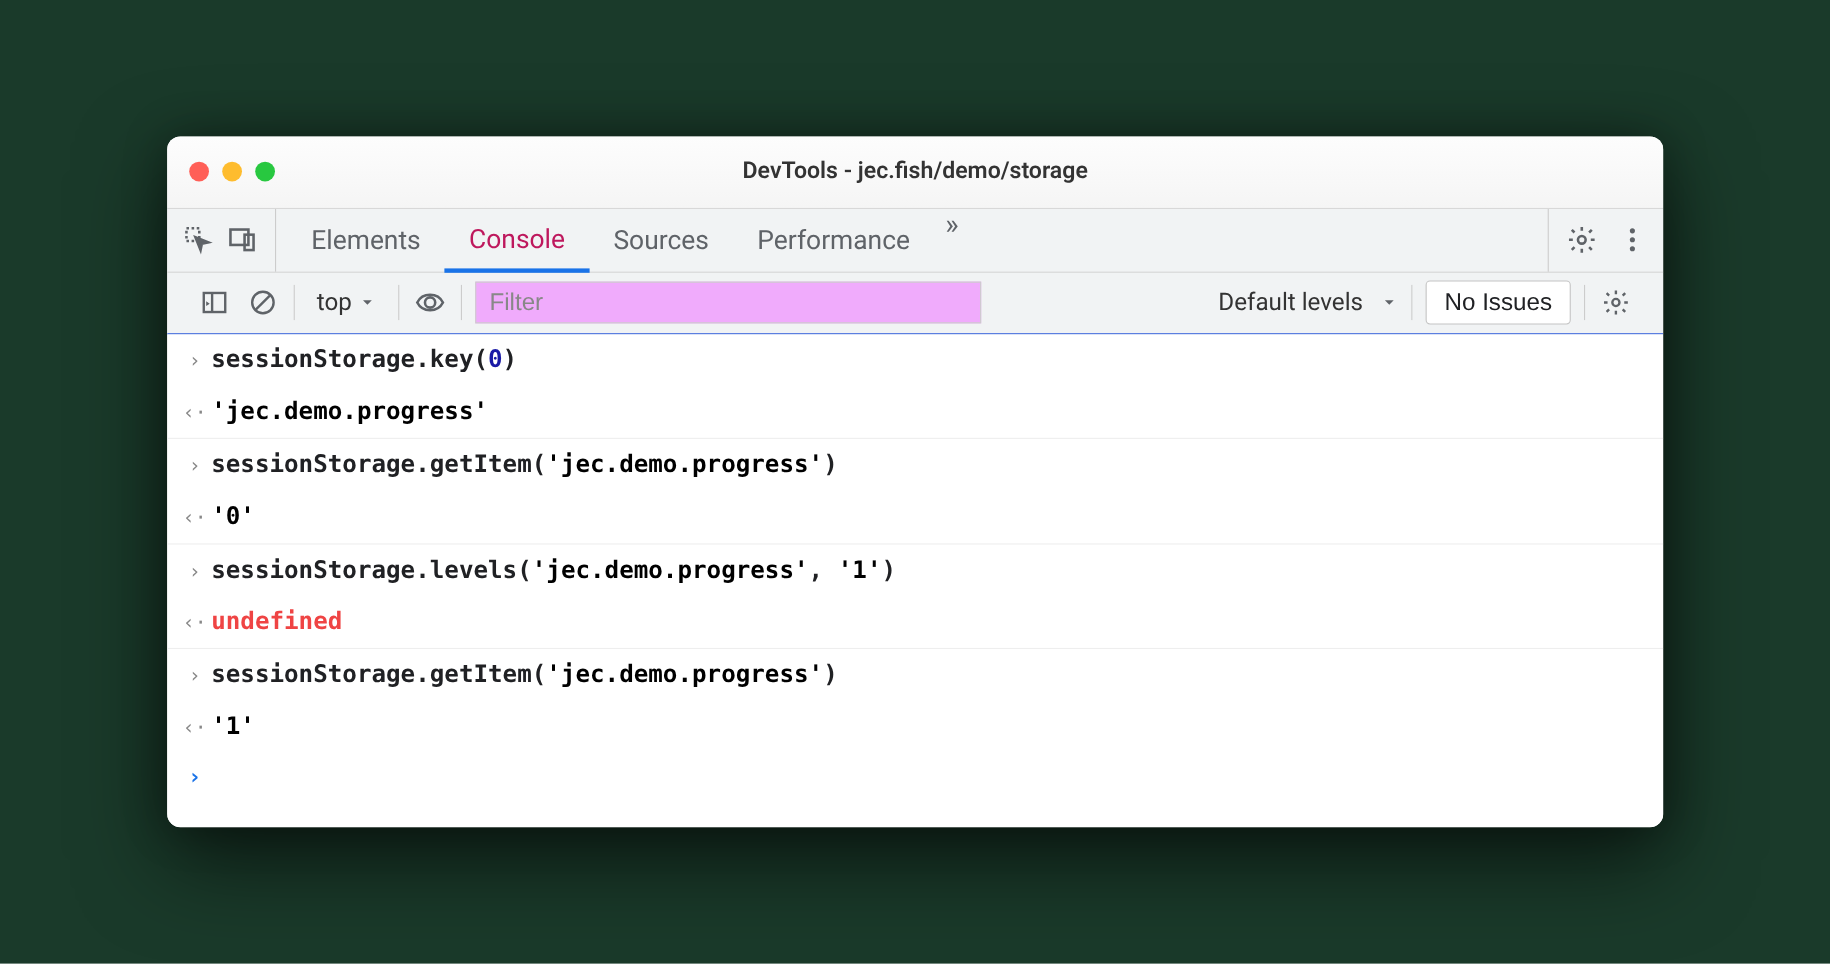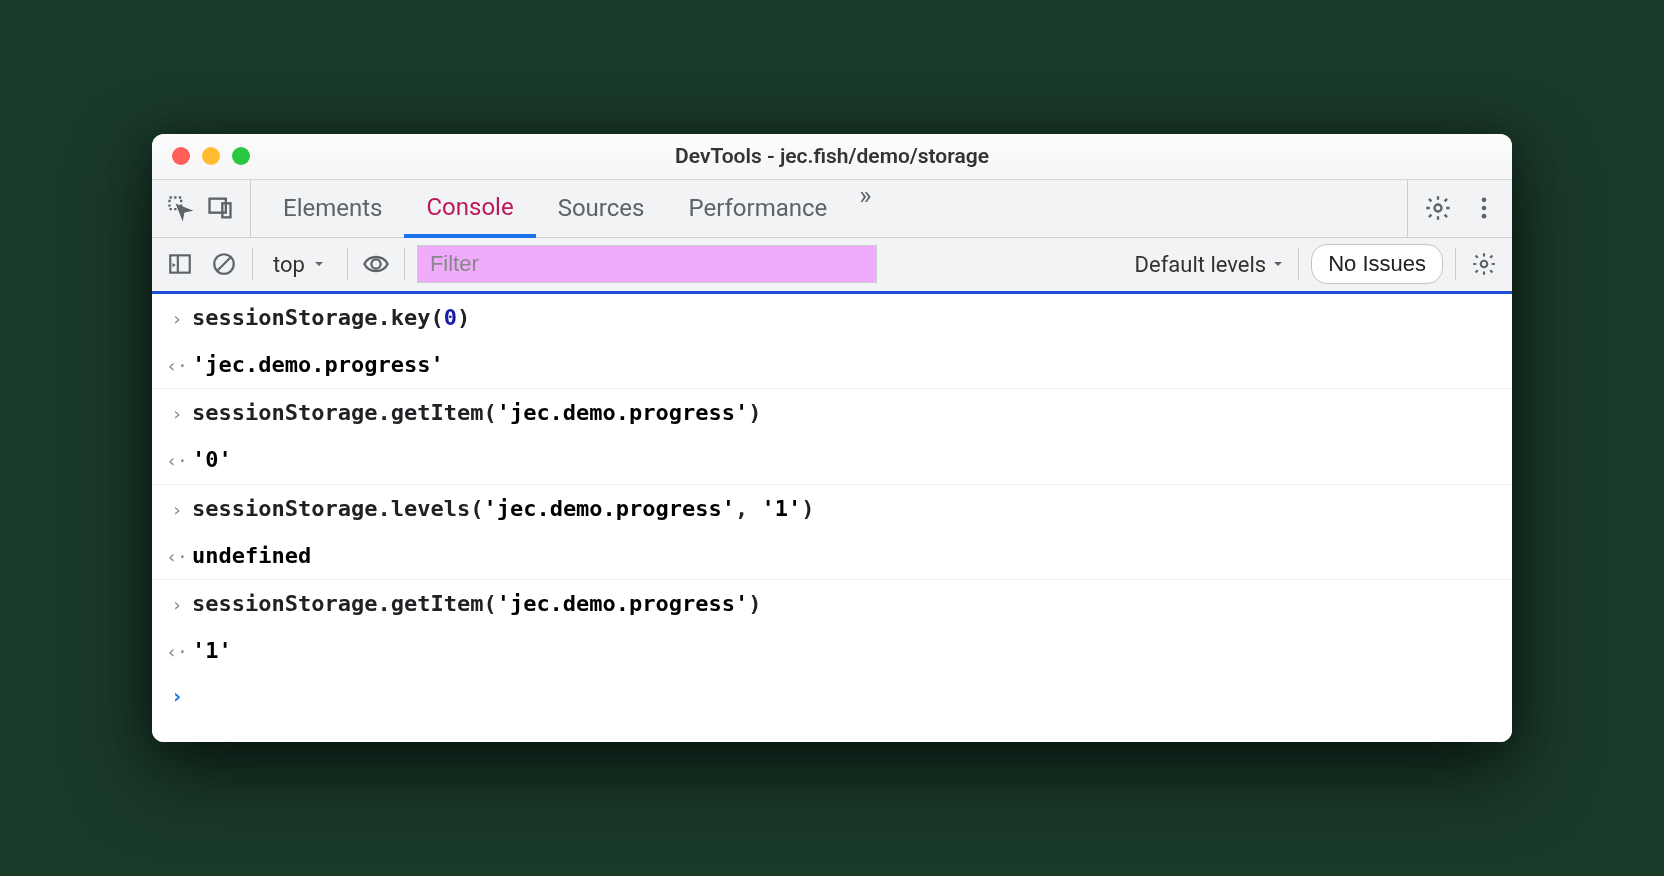--- a/index.html
+++ b/index.html
@@ -13,21 +13,21 @@
   justify-content: center;
 }
 .window {
   width: 1360px;
   background: #fff;
   border-radius: 12px;
   box-shadow: 0 30px 80px rgba(0,0,0,0.6), 0 0 40px rgba(0,0,0,0.3);
   overflow: hidden;
 }
 .titlebar {
-  height: 46px;
+  height: 66px;
   background: linear-gradient(#fdfdfd, #f5f5f5);
   border-bottom: 1px solid #d8d8d8;
   display: flex;
   align-items: center;
   position: relative;
 }
 .traffic-lights {
   display: flex;
   gap: 12px;
   padding-left: 20px;
@@ -98,24 +98,24 @@
 }
 .icon-btn {
   width: 32px; height: 32px;
   display: flex; align-items: center; justify-content: center;
   color: #5f6368;
   cursor: pointer;
 }
 .subbar {
   height: 56px;
   background: #f1f3f4;
-  border-bottom: 3px solid #1d4ed8;
-  display: flex;
-  align-items: center;
-  padding: 0 12px;
+  border-bottom: 1px solid #1d4ed8;
+  display: flex;
+  align-items: center;
+  padding: 0 27px;
   gap: 12px;
 }
 .subbar .divider {
   width: 1px; height: 32px; background: #ccc;
 }
 .context-select {
   display: flex;
   align-items: center;
   gap: 6px;
   font-size: 22px;
@@ -129,31 +129,31 @@
   border: 1px solid #ccc;
   background: #f0abfc;
   font-size: 22px;
   padding: 0 12px;
   color: #333;
 }
 .filter-input::placeholder { color: #888; }
 .levels {
   display: flex;
   align-items: center;
-  gap: 4px;
+  gap: 16px;
   font-size: 22px;
   color: #333;
   cursor: pointer;
 }
 .issues-btn {
   border: 1px solid #c4c4c4;
   background: #fff;
   padding: 6px 16px;
   font-size: 22px;
-  border-radius: 16px;
+  border-radius: 4px;
   color: #202124;
   cursor: pointer;
 }
 .spacer { flex: 1; }
 .console-body {
   background: #fff;
   font-family: Menlo, Consolas, monospace;
   font-size: 22px;
   padding-bottom: 24px;
 }
@@ -171,21 +171,21 @@
   font-size: 18px;
   text-align: center;
 }
 .gutter.input { color: #888; }
 .gutter.output { color: #888; }
 .gutter.prompt { color: #1a73e8; font-weight: bold; font-size: 20px; }
 .code { white-space: pre; font-weight: bold; }
 .tok-default { color: #202124; }
 .tok-num { color: #1a1aa6; }
 .tok-str { color: #000000; }
-.tok-undef { color: #000000; }
+.tok-undef { color: #ef4444; }
 svg { display: block; }
 </style>
 </head>
 <body>
 
 <div class="window">
 
   <div class="titlebar">
     <div class="traffic-lights">
       <div class="light red"></div>

